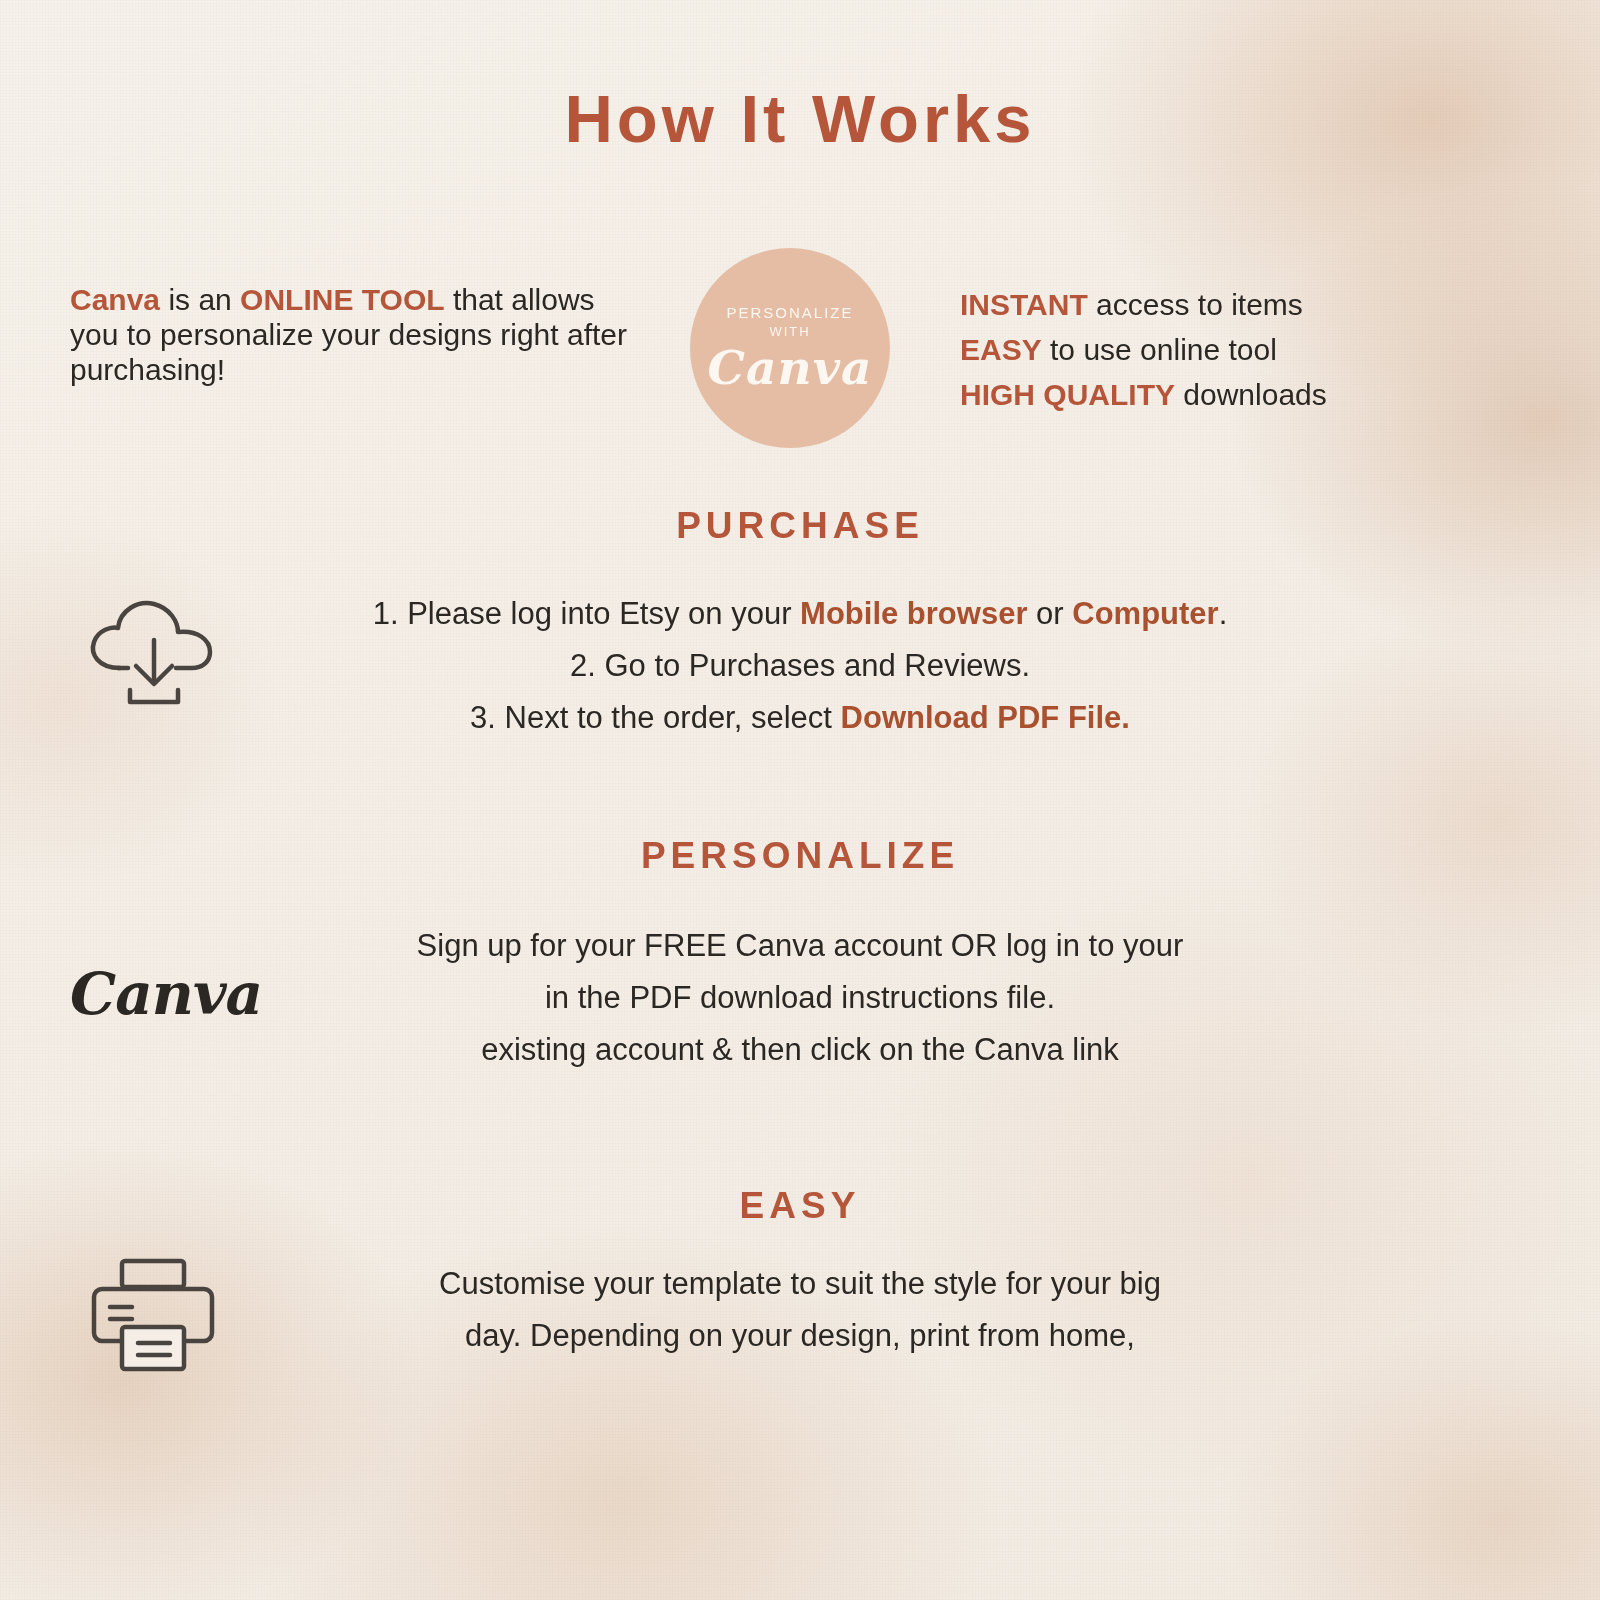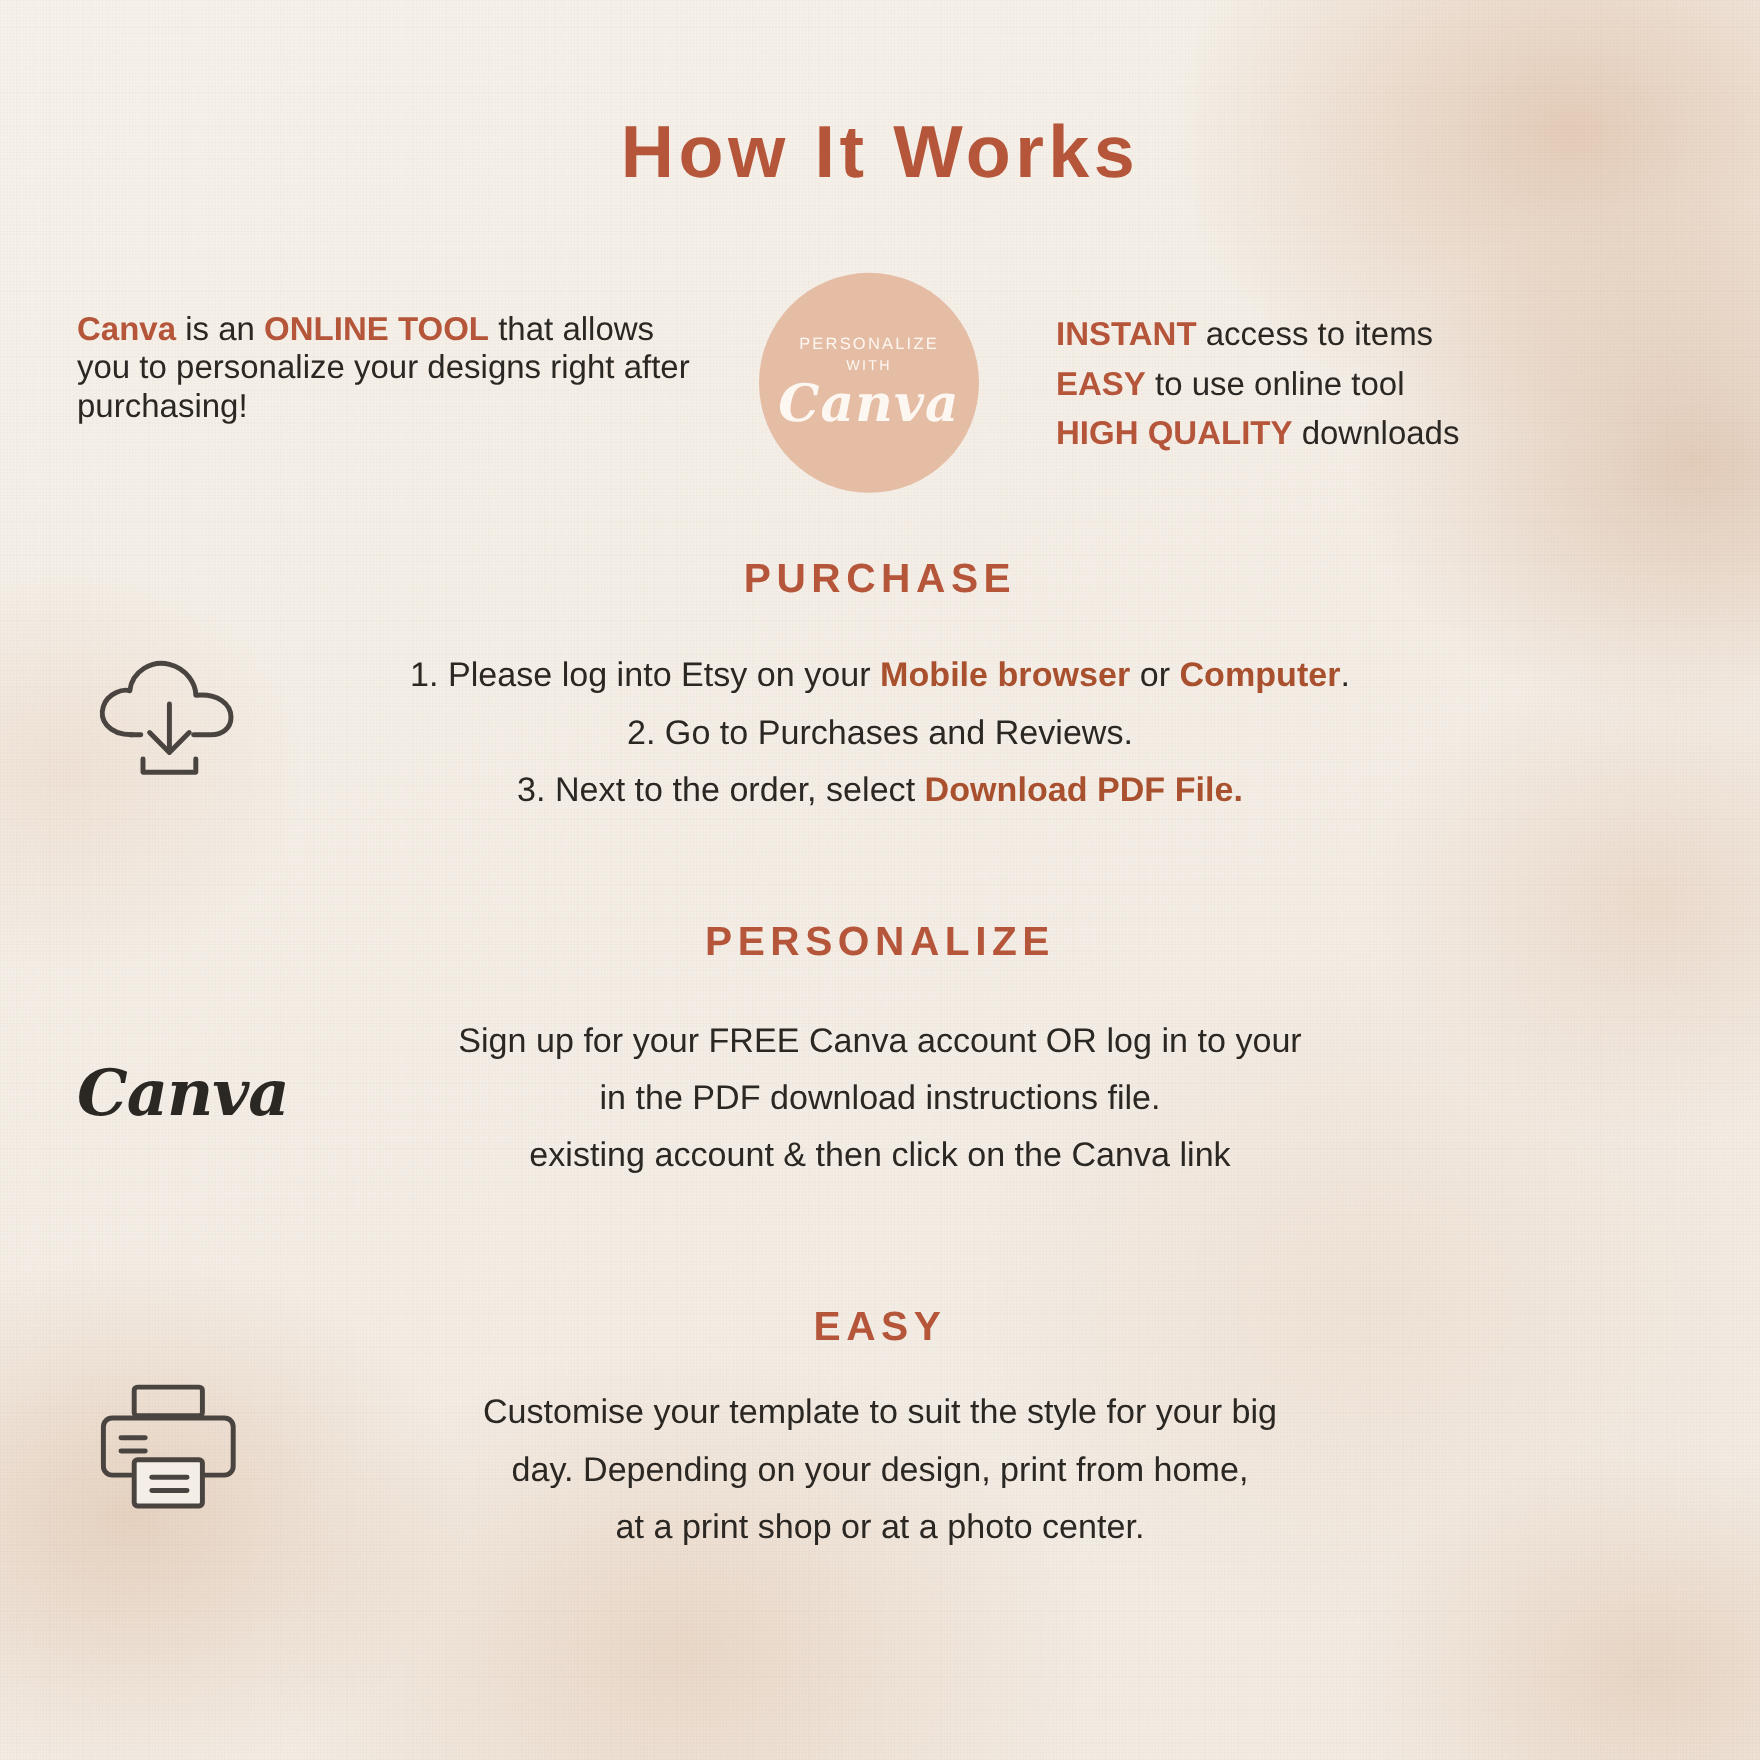--- a/index.html
+++ b/index.html
@@ -43,21 +43,21 @@
   }
   .content {
     position: relative;
     z-index: 2;
     width: 100%;
     height: 100%;
   }
 
   .title {
     position: absolute;
-    top: 100px;
+    top: 80px;
     left: 0;
     width: 100%;
     text-align: center;
     font-size: 67px;
     font-weight: bold;
     letter-spacing: 4px;
     color: #b5563a;
   }
 
   
@@ -221,17 +221,16 @@
         <line x1="30" y1="52" x2="52" y2="52"></line>
         <line x1="30" y1="64" x2="52" y2="64"></line>
         <line x1="58" y1="88" x2="90" y2="88"></line>
         <line x1="58" y1="100" x2="90" y2="100"></line>
       </svg>
     </div>
 
     <div class="sec-body" style="top:1258px;">
       <div>Customise your template to suit the style for your big</div>
       <div>day. Depending on your design, print from home,</div>
-      <div>at a print shop or at a photo center.</div>
     </div>
 
   </div>
 </div>
 
 </body></html>

